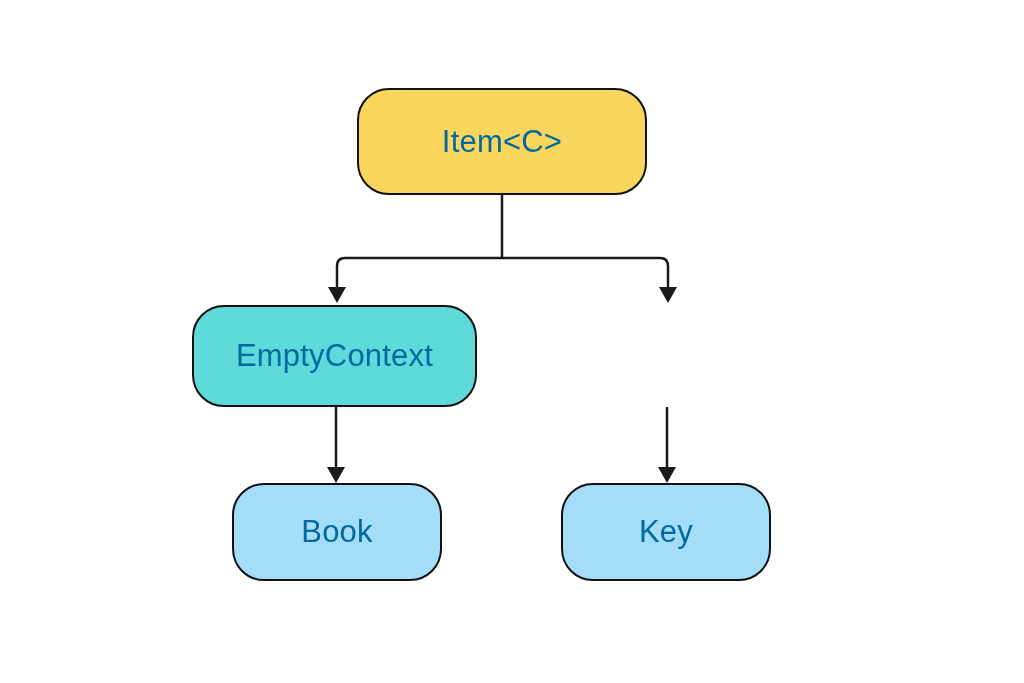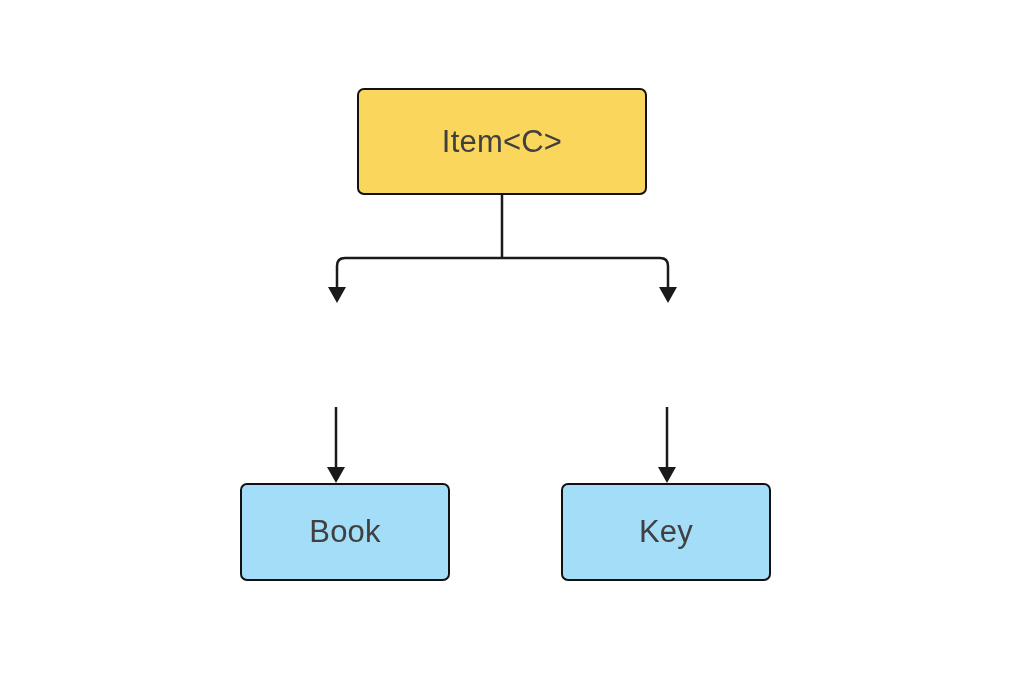--- a/index.html
+++ b/index.html
@@ -20,33 +20,33 @@
     left: 0;
     top: 0;
     width: 1024px;
     height: 683px;
     pointer-events: none;
   }
   .node {
     position: absolute;
     box-sizing: border-box;
     border: 2.5px solid #111111;
-    border-radius: 7px;
+    border-radius: 32px;
     display: flex;
     align-items: center;
     justify-content: center;
-    color: #404040;
+    color: #0369a1;
     font-size: 31px;
     letter-spacing: 0.2px;
     white-space: nowrap;
   }
   .node-item         { left: 357px; top:  88px; width: 290px; height: 107px; }
   .node-emptycontext { left: 192px; top: 305px; width: 285px; height: 102px; }
   .node-keycontext   { left: 525px; top: 305px; width: 286px; height: 102px; }
-  .node-book         { left: 240px; top: 483px; width: 210px; height:  98px; }
+  .node-book         { left: 232px; top: 483px; width: 210px; height:  98px; }
   .node-key          { left: 561px; top: 483px; width: 210px; height:  98px; }
 </style>
 </head>
 <body>
 
 <div class="canvas">
 
   <svg class="edges-layer" viewBox="0 0 1024 683" xmlns="http://www.w3.org/2000/svg">
 
     <path d="M502 195 V258 M502 258 H345 Q337 258 337 266 V287 M502 258 H660 Q668 258 668 266 V287" fill="none" stroke="#1a1a1a" stroke-width="2.5"></path>
@@ -55,19 +55,20 @@
 
     <path d="M336 407 V467" fill="none" stroke="#1a1a1a" stroke-width="2.5"></path>
     <polygon points="327,467 345,467 336,483" fill="#1a1a1a"></polygon>
 
     <path d="M667 407 V467" fill="none" stroke="#1a1a1a" stroke-width="2.5"></path>
     <polygon points="658,467 676,467 667,483" fill="#1a1a1a"></polygon>
   </svg>
 
   <div class="node node-item" style="background-color: rgb(250, 214, 92);">Item&lt;C&gt;</div>
 
+  <div class="node node-emptycontext" style="background-color: rgb(94, 218, 218);">EmptyContext</div>
 
 
   <div class="node node-book" style="background-color: rgb(163, 221, 248);">Book</div>
 
   <div class="node node-key" style="background-color: rgb(163, 221, 248);">Key</div>
 
 </div>
 
 </body></html>

